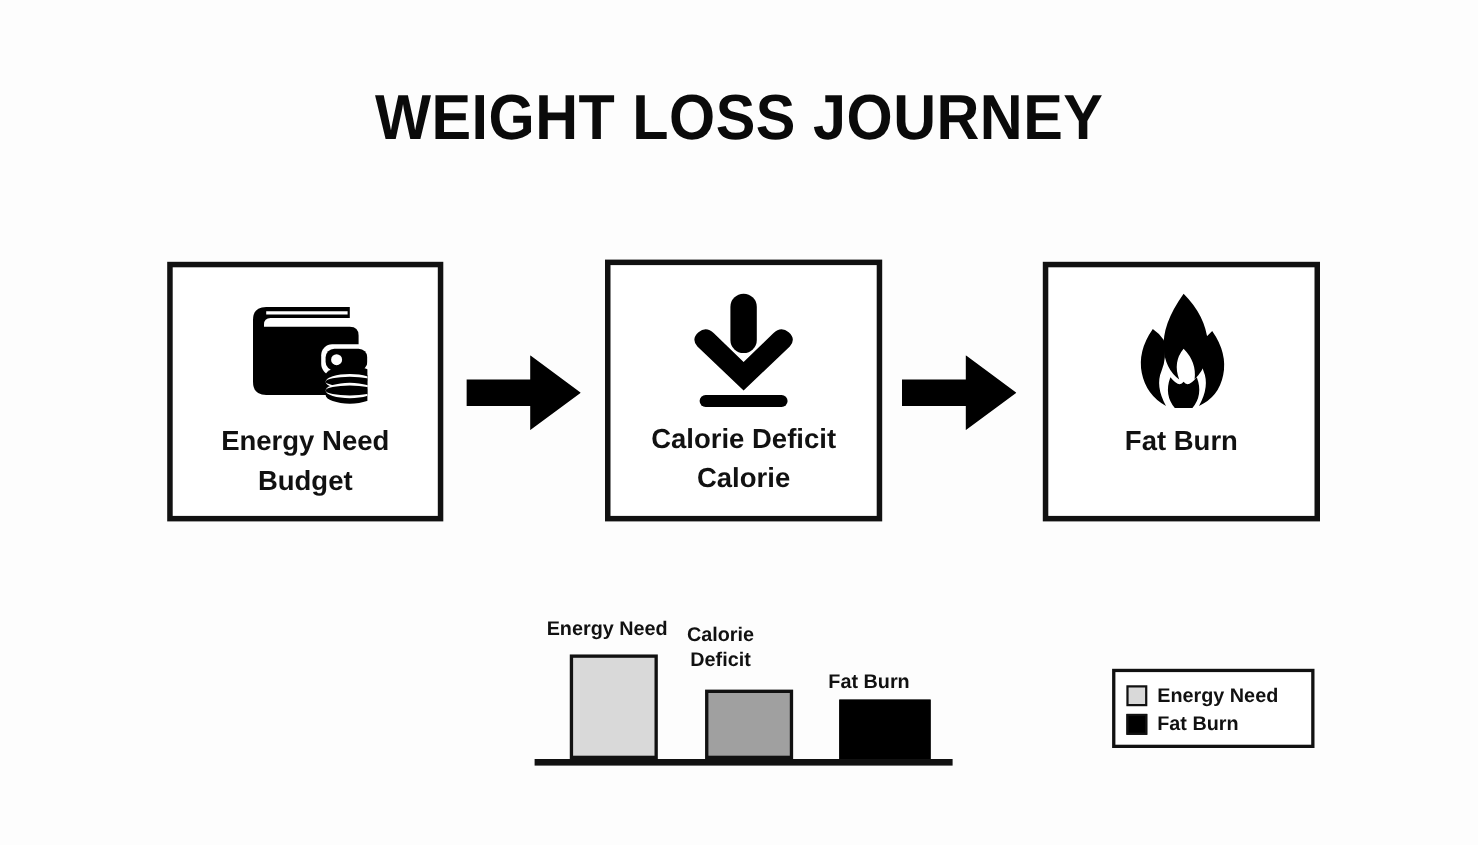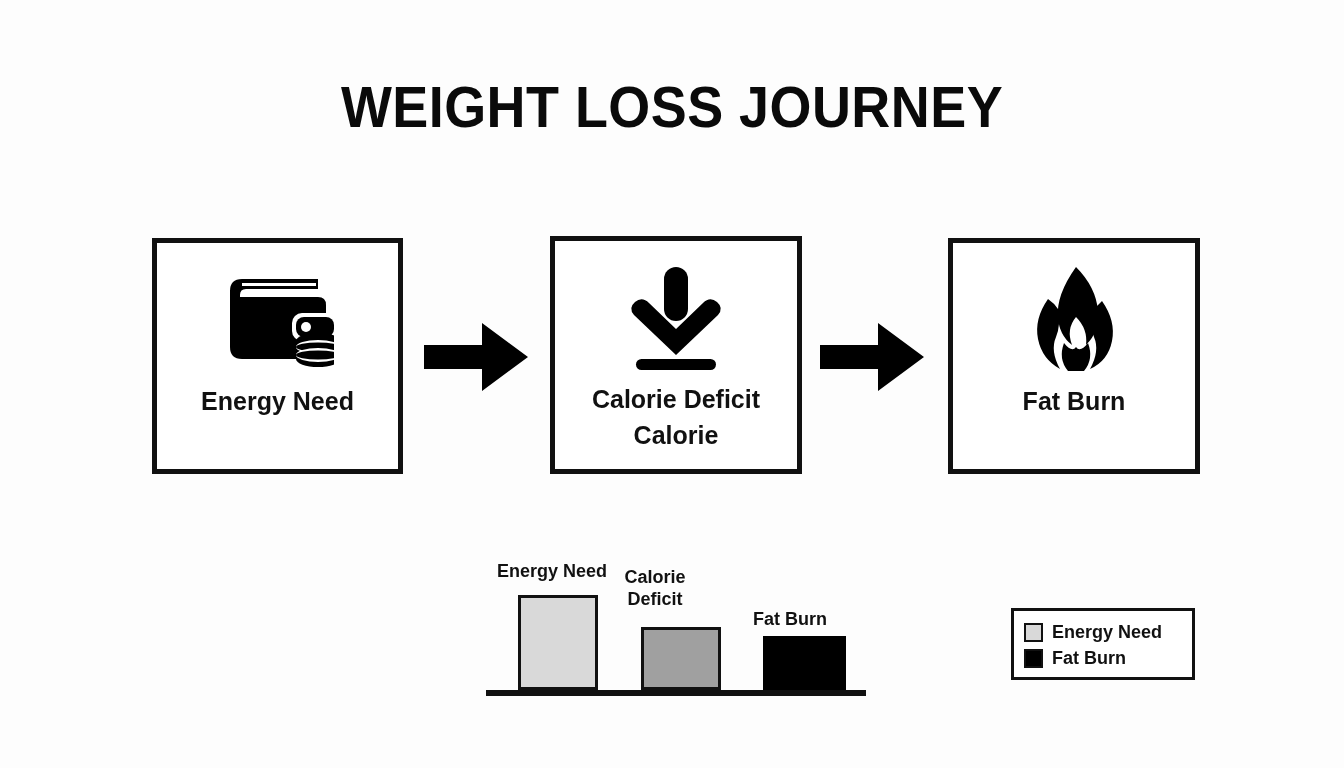--- a/index.html
+++ b/index.html
@@ -176,20 +176,21 @@
           <ellipse cx="96" cy="72" rx="22" ry="8" fill="#000"></ellipse>
           <ellipse cx="96" cy="78" rx="22" ry="7" fill="#fff"></ellipse>
           <ellipse cx="96" cy="78" rx="22" ry="4.5" fill="#000"></ellipse>
           <ellipse cx="96" cy="86" rx="22" ry="7" fill="#fff"></ellipse>
           <ellipse cx="96" cy="86" rx="22" ry="4.5" fill="#000"></ellipse>
         </g>
       </svg>
     </div>
     <div class="flow-labels">
       <div class="flow-label">Energy Need</div>
+      <div class="flow-label">Budget</div>
     </div>
   </div>
 
   <div class="arrow" id="arrow-1">
     <svg width="104" height="68" viewBox="0 0 104 68" aria-hidden="true">
       <path d="M0 22 L58 22 L58 0 L104 34 L58 68 L58 46 L0 46 Z" fill="#000"></path>
     </svg>
   </div>
 
   <div class="flow-box" id="box-2">

